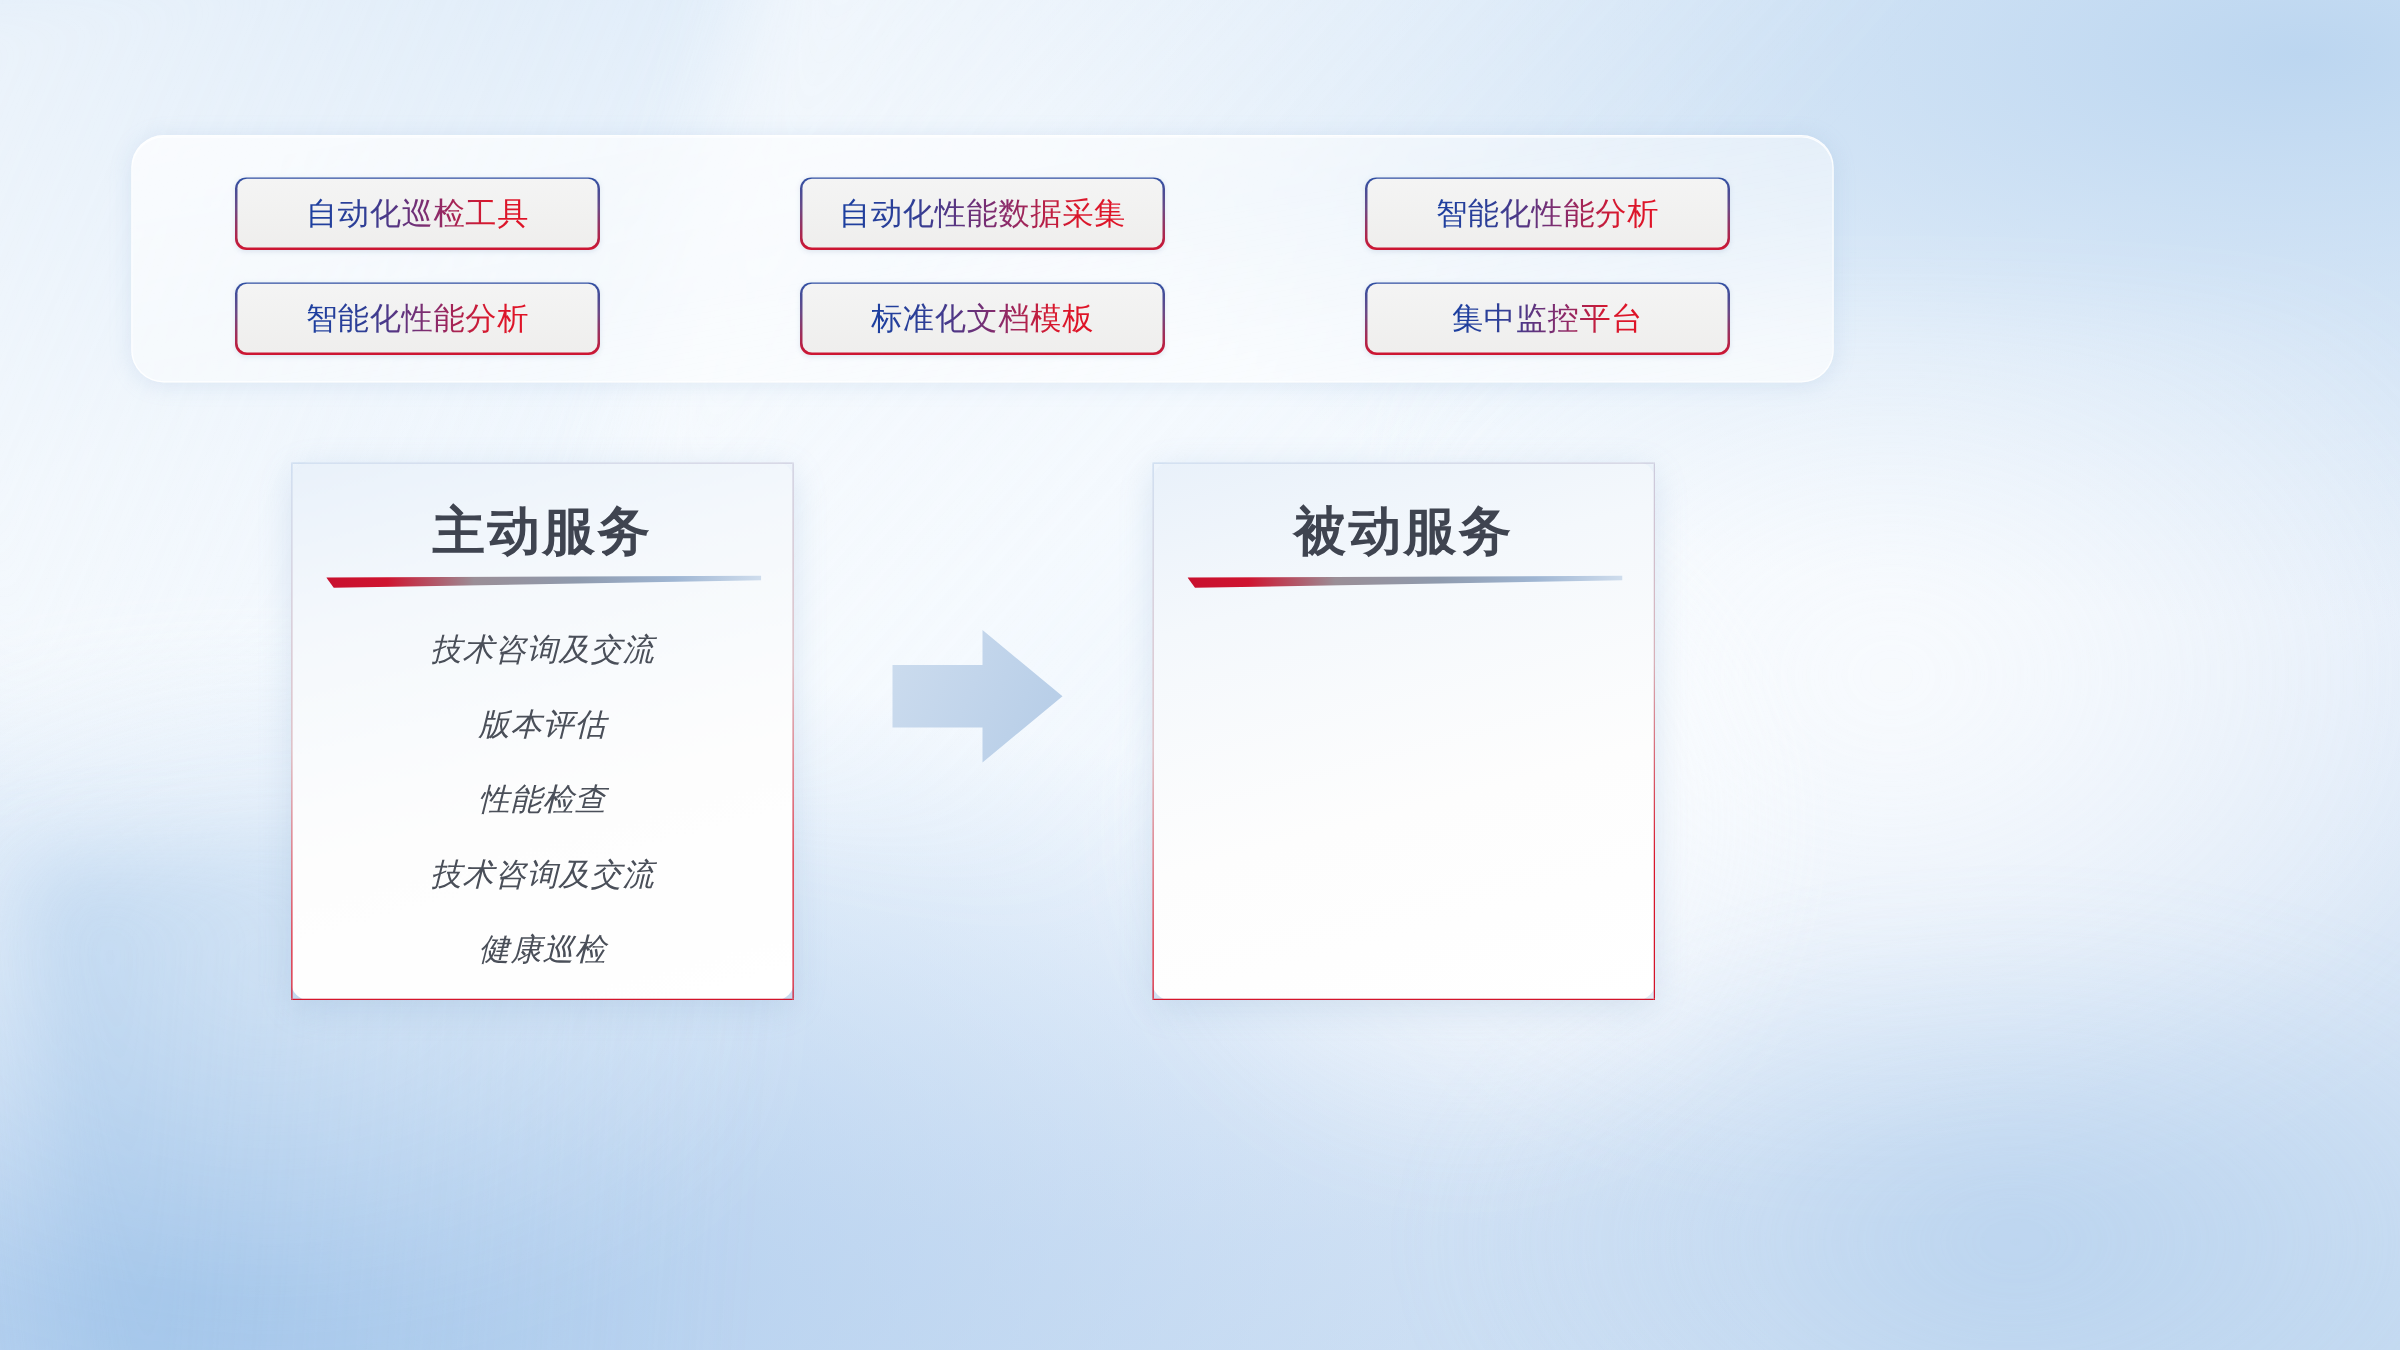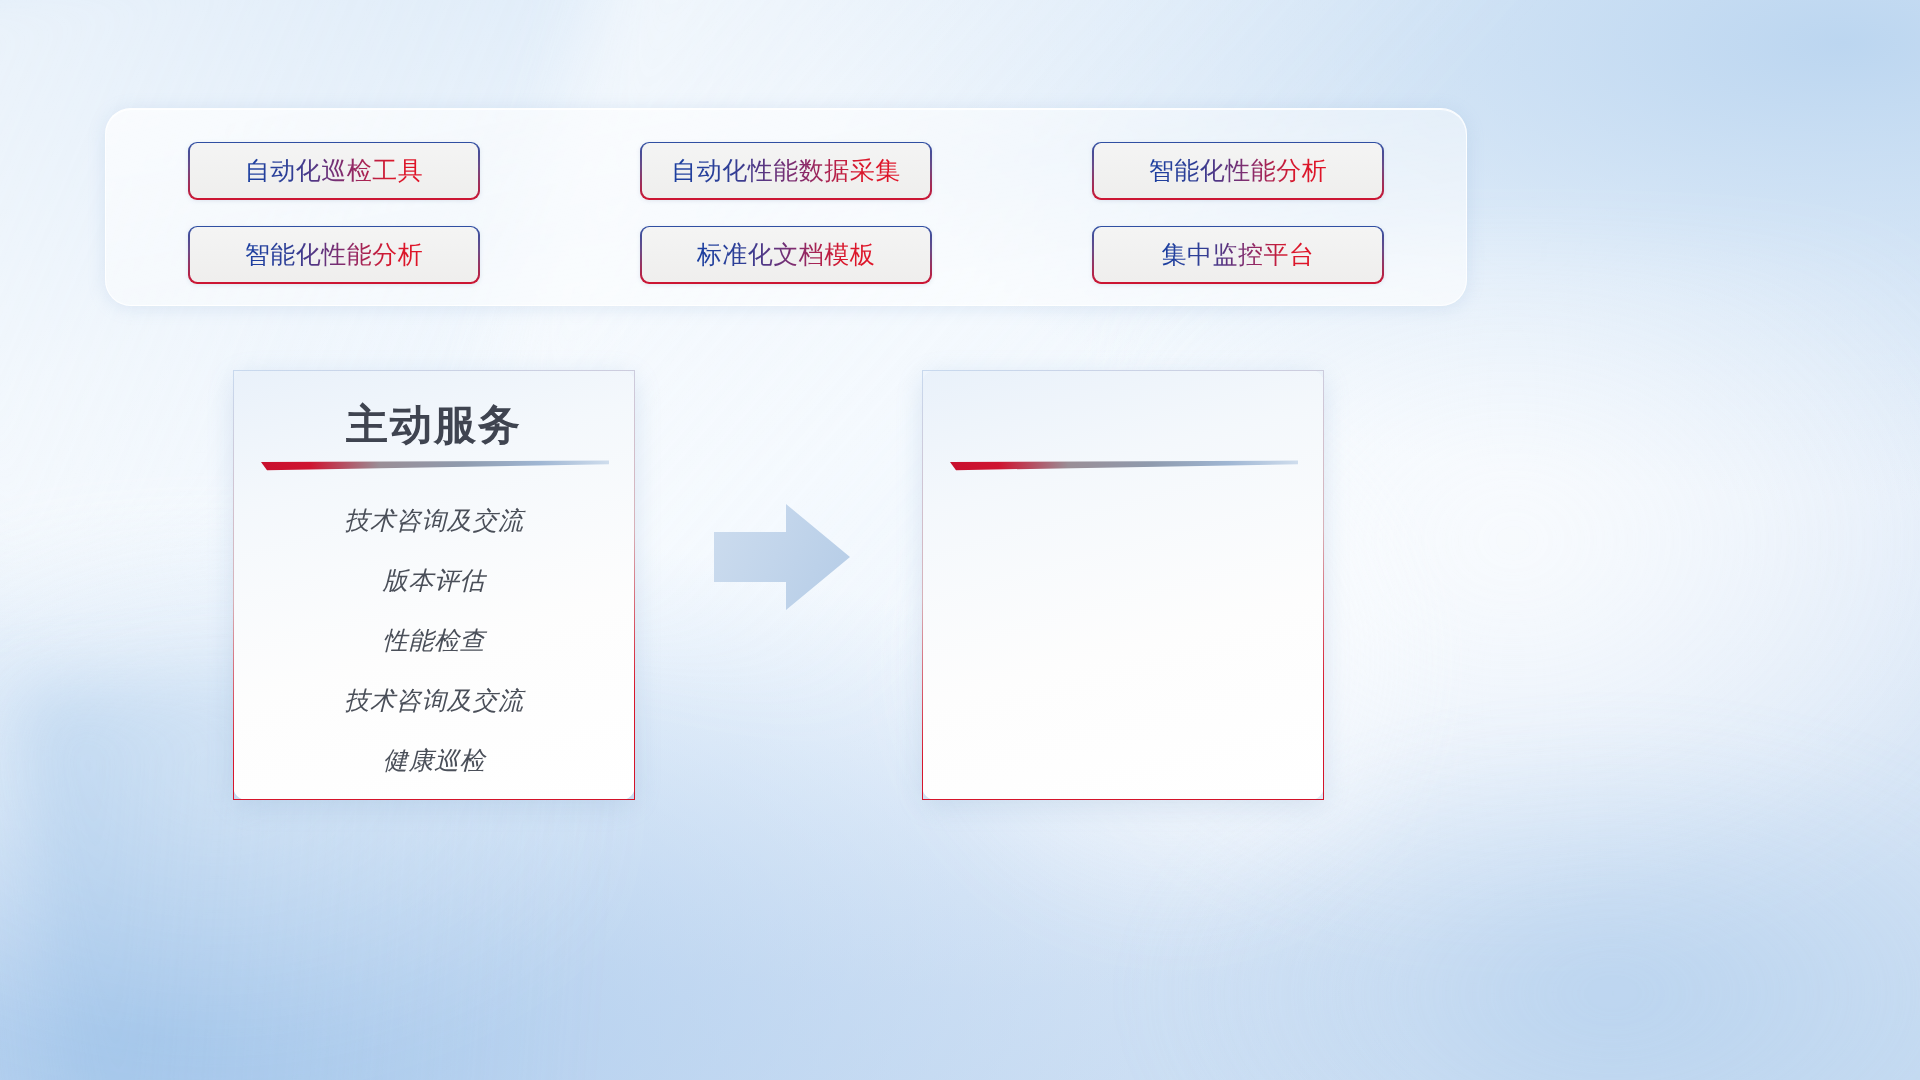--- a/index.html
+++ b/index.html
@@ -196,20 +196,21 @@
       <linearGradient id="arrGrad" x1="0" y1="0" x2="1" y2="0.35">
         <stop offset="0%" stop-color="#ccdcee"></stop>
         <stop offset="55%" stop-color="#c2d5eb"></stop>
         <stop offset="100%" stop-color="#b9cfe8"></stop>
       </linearGradient>
     </defs>
     <path d="M2,30 L74,30 L74,2 L138,55 L74,108 L74,80 L2,80 Z" fill="url(#arrGrad)"></path>
   </svg>
 
   <div class="card" id="card-passive">
+    <div class="card-title">被动服务</div>
 
     <svg class="title-rule" viewBox="0 0 348 14" preserveAspectRatio="none">
       <defs>
         <linearGradient id="ruleB" x1="0" y1="0" x2="1" y2="0">
           <stop offset="0%" stop-color="#c8102e"></stop>
           <stop offset="14%" stop-color="#cf1430"></stop>
           <stop offset="34%" stop-color="#9a8e96"></stop>
           <stop offset="58%" stop-color="#8f9bae"></stop>
           <stop offset="80%" stop-color="#9fb6d3"></stop>
           <stop offset="100%" stop-color="#cfdded"></stop>

